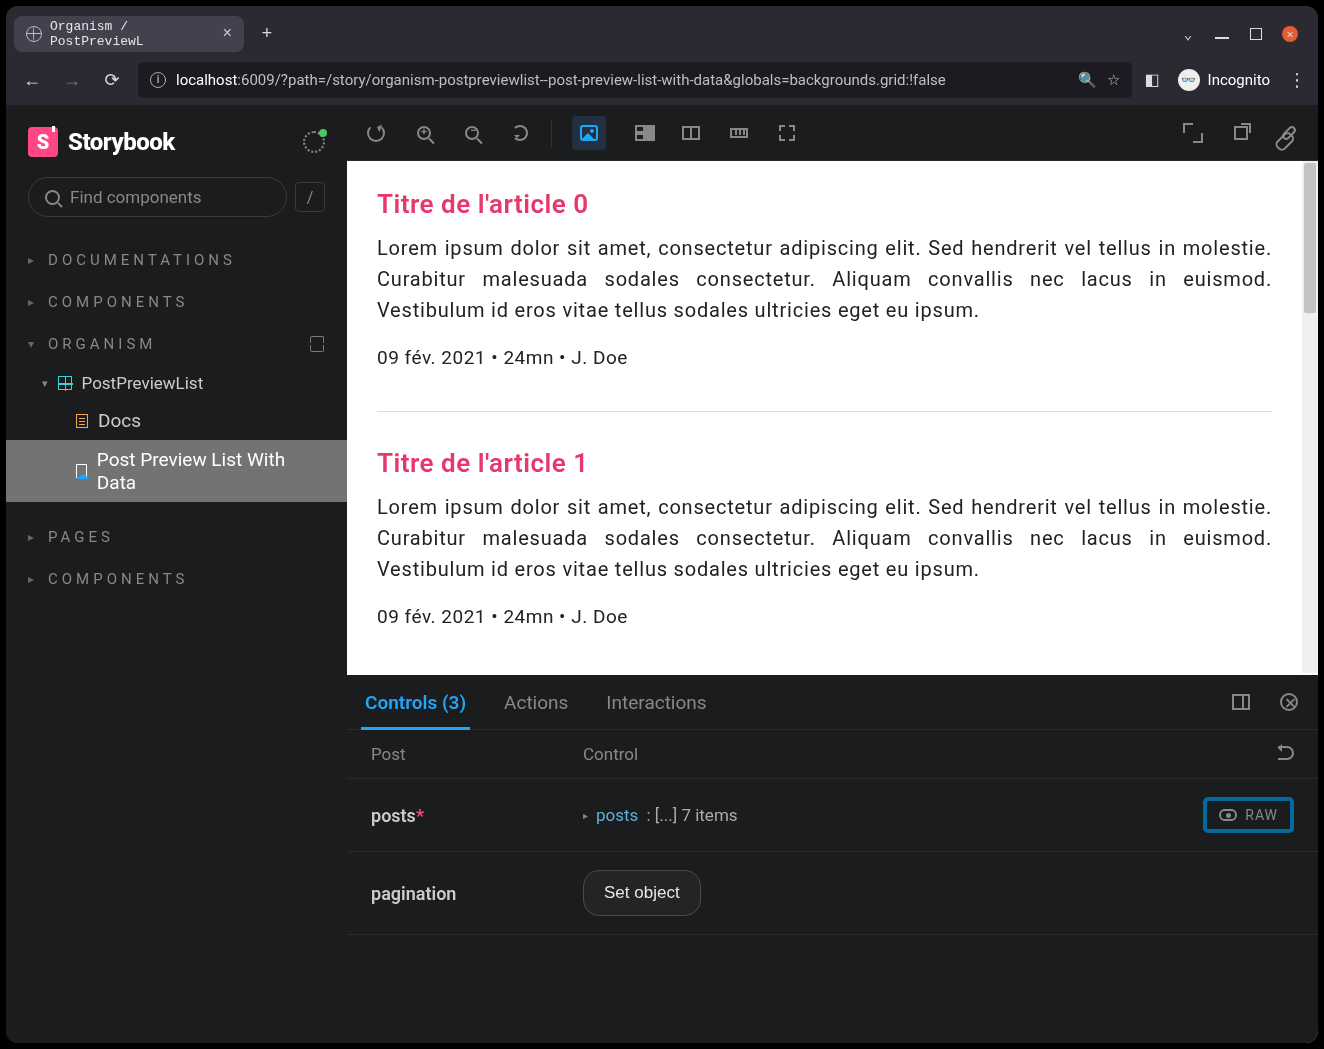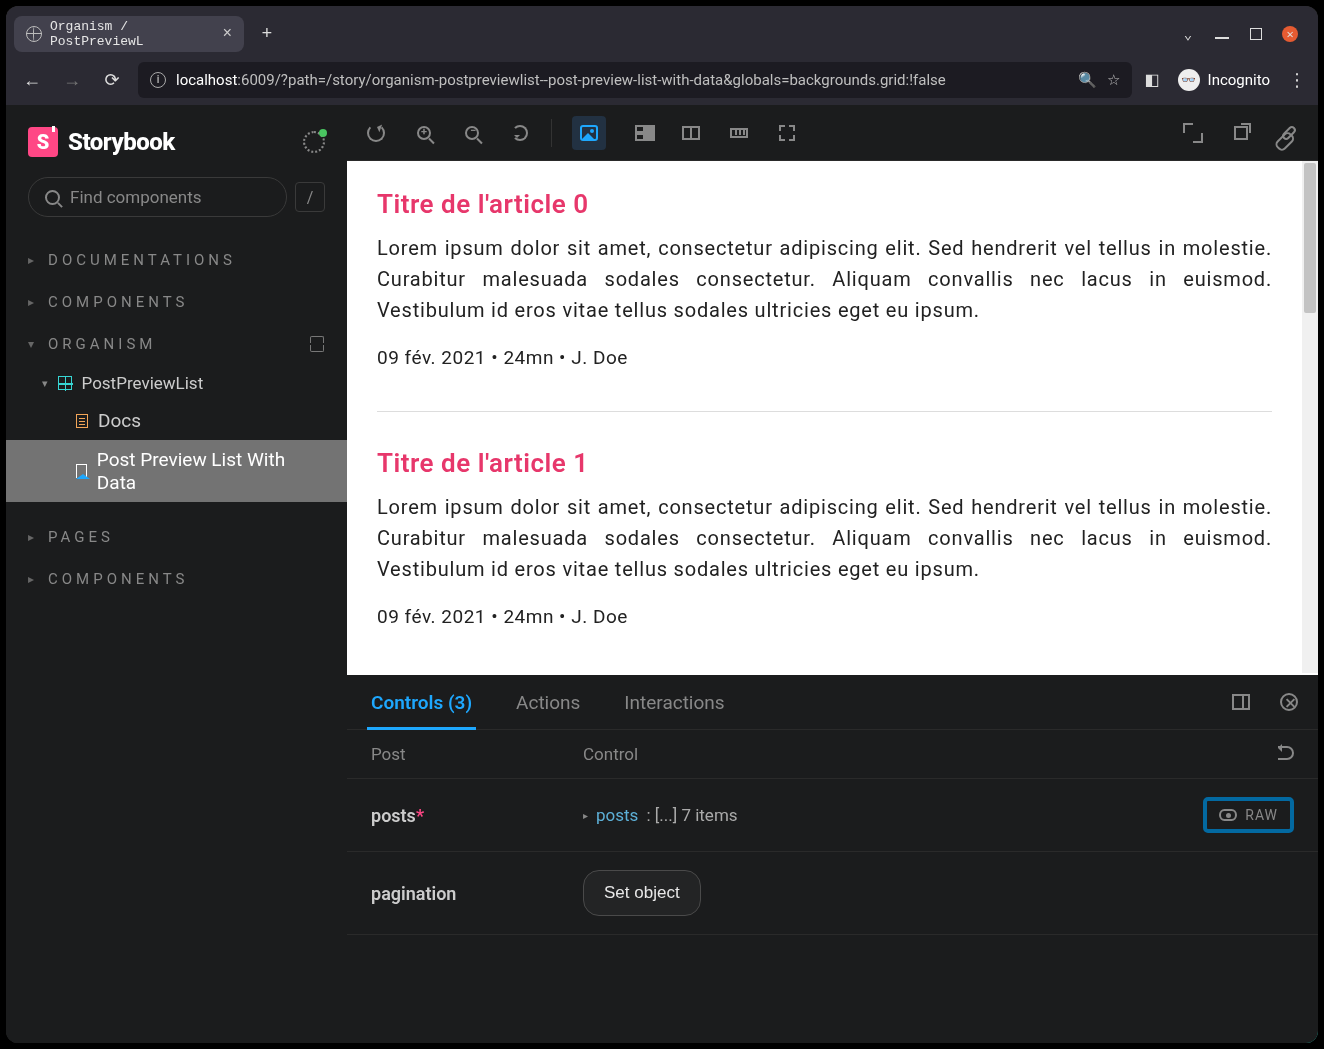--- a/index.html
+++ b/index.html
@@ -123,21 +123,21 @@
   .scrollbar-thumb { position:absolute; top:2px; left:2px; right:2px; height:150px; background:#c3c3c3; border-radius:2px; }
   .article { margin-bottom: 42px; }
   .article h2 { color:#e7376b; font-size:26px; font-weight:600; margin-bottom:14px; letter-spacing:0.5px; }
   .article p { color:#222; font-size:20px; line-height:1.55; text-align:justify; letter-spacing:0.8px; margin-bottom:20px; }
   .article .meta { color:#222; font-size:19px; letter-spacing:0.5px; }
   .divider { height:1px; background:#ddd; margin: 0 0 36px 0; }
 
   
   .addons { height:368px; background:#1b1c1d; color:#ccc; display:flex; flex-direction:column; }
   .addon-tabs { height:55px; display:flex; align-items:center; padding:0 18px; gap:38px; border-bottom:1px solid #2a2a2a; font-size:19px; }
-  .addon-tab { color:#888; cursor:pointer; height:100%; display:flex; align-items:center; position:relative;margin-left:6px; }
+  .addon-tab { color:#888; cursor:pointer; height:100%; display:flex; align-items:center; position:relative; }
   .addon-tab.active { color:#1ea7fd; font-weight:600; }
   .addon-tab.active::after { content:""; position:absolute; bottom:-1px; left:-4px; right:-4px; height:3px; background:#1ea7fd; }
   .addon-tabs .right { margin-left:auto; display:flex; gap:26px; color:#888; }
   .i-orient { width:18px; height:16px; border:2px solid currentColor; position:relative; }
   .i-orient::after { content:""; position:absolute; top:-2px; bottom:-2px; right:4px; width:2px; background:currentColor; }
   .i-xclose { width:18px; height:18px; border:2px solid currentColor; border-radius:50%; position:relative; }
   .i-xclose::before, .i-xclose::after { content:""; position:absolute; top:7px; left:3px; width:11px; height:2px; background:currentColor; }
   .i-xclose::before { transform:rotate(45deg); }
   .i-xclose::after { transform:rotate(-45deg); }
 

